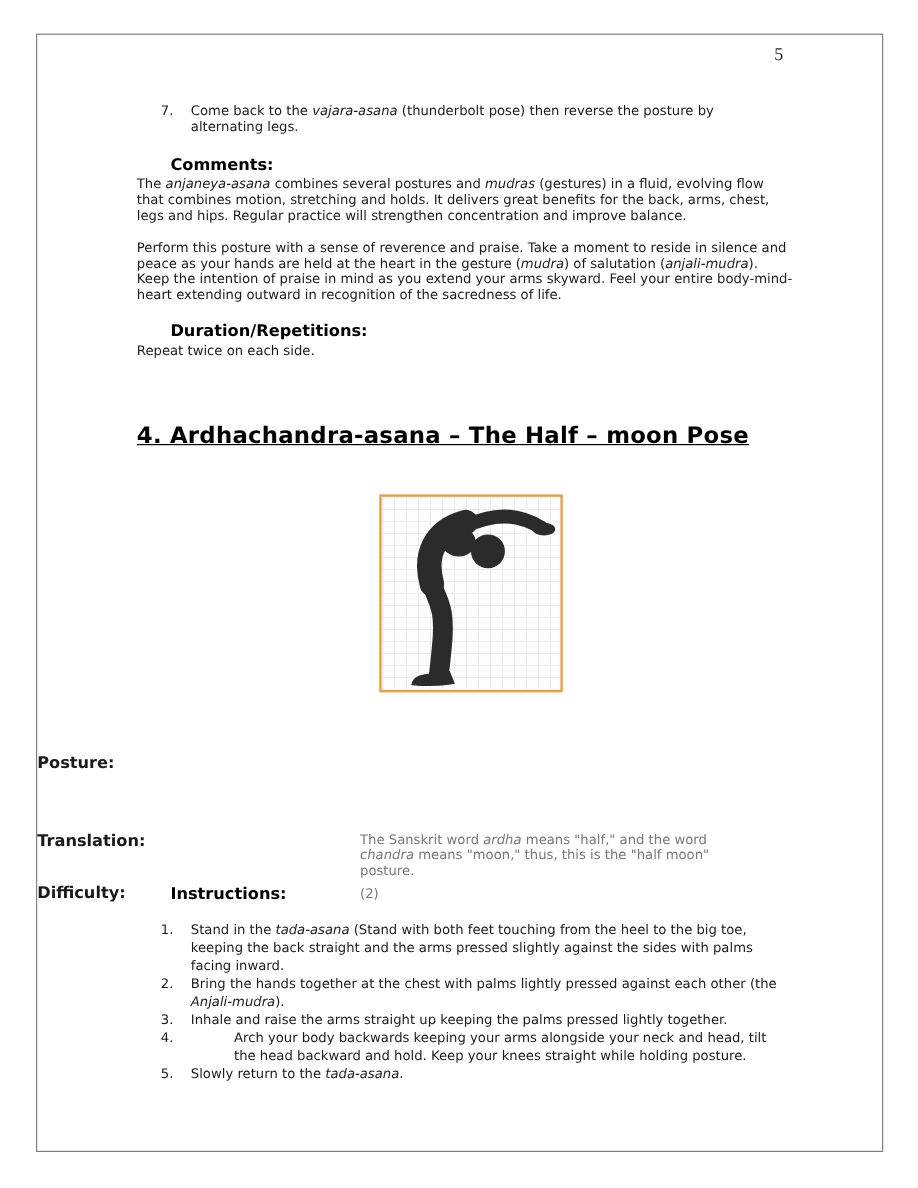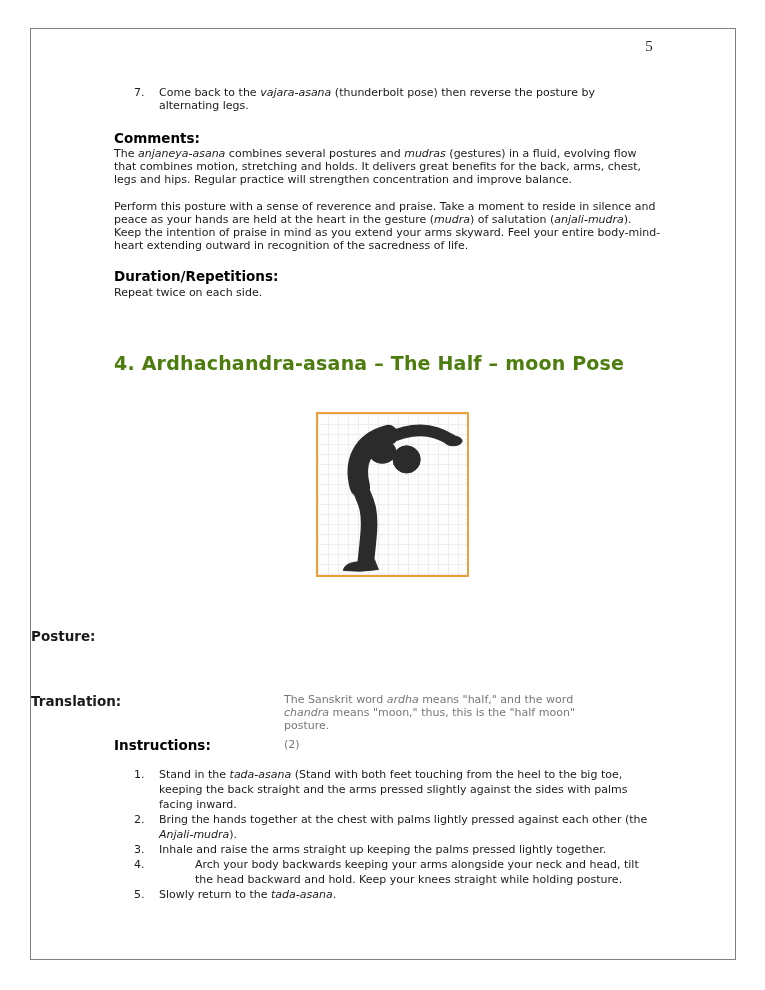--- a/index.html
+++ b/index.html
@@ -1,25 +1,25 @@
 <!DOCTYPE html>
 <html><head>
 <meta charset="utf-8">
 <style>
   html,body{margin:0;padding:0;background:#ffffff;}
   body{width:765px;height:990px;position:relative;font-family:"DejaVu Sans","Liberation Sans",sans-serif;color:#1a1a1a;}
   .page{position:absolute;left:30px;top:28px;width:704px;height:930px;border:1px solid #808080;background:#ffffff;}
   .abs{position:absolute;}
   .pgnum{font-family:"Liberation Serif","DejaVu Serif",serif;font-size:15px;color:#222;}
   .body-text{font-size:11px;line-height:13px;color:#1a1a1a;}
-  .heading{font-size:13.5px;font-weight:bold;color:#000;}
-  .title{font-size:19px;font-weight:bold;color:#4d7c0f;letter-spacing:0.2px;}
+  .heading{font-size:13.5px;font-weight:bold;color:#000;margin-left:28px;}
+  .title{font-size:19px;font-weight:bold;color:#000000;letter-spacing:0.2px;text-decoration:underline;}
   .it{font-style:italic;}
   .bd{font-weight:bold;}
-  .muted{color:#777777;}
+  .muted{color:#777777;margin-left:16px;}
   .list-row{display:flex;align-items:flex-start;}
   .list-num{width:25px;flex:0 0 25px;text-align:left;}
   .instr .list-row{line-height:15px;}
   .instr{font-size:11px;}
   .label-col{width:247px;font-size:13.5px;font-weight:bold;}
   .value-col{position:absolute;left:253px;top:0;}
   .pose-box{width:149px;height:161px;border:2px solid #E9A23B;
     background-color:#fdfdfd;
     background-image:
       repeating-linear-gradient(to right, #ededed 0px, #ededed 1px, transparent 1px, transparent 10px),
@@ -72,20 +72,21 @@
     <div class="label-col">Posture:</div>
   </div>
 
   <div class="abs detail-row" style="left:0px;top:648px;width:600px;">
     <div class="label-col">Translation:</div>
     <div class="value-col body-text muted" style="width:320px;"><span>The Sanskrit word </span><span class="it">ardha</span><span> means "half," and the word </span><span class="it">chandra</span><span> means "moon," thus, this is the "half moon" posture.</span></div>
   </div>
 
 
   <div class="abs detail-row" style="left:0px;top:675px;width:600px;">
+    <div class="label-col">Difficulty:</div>
     <div class="value-col body-text muted" style="top:2px;">(2)</div>
   </div>
 
   <div class="abs heading" style="left:83px;top:708px;">Instructions:</div>
 
   <div class="abs instr" style="left:103px;top:738px;width:515px;">
     <div class="list-row">
       <span class="list-num">1.</span>
       <span style="flex:1;"><span>Stand in the </span><span class="it">tada-asana</span><span> (Stand with both feet touching from the heel to the big toe, keeping the back straight and the arms pressed slightly against the sides with palms facing inward.</span></span>
     </div>

